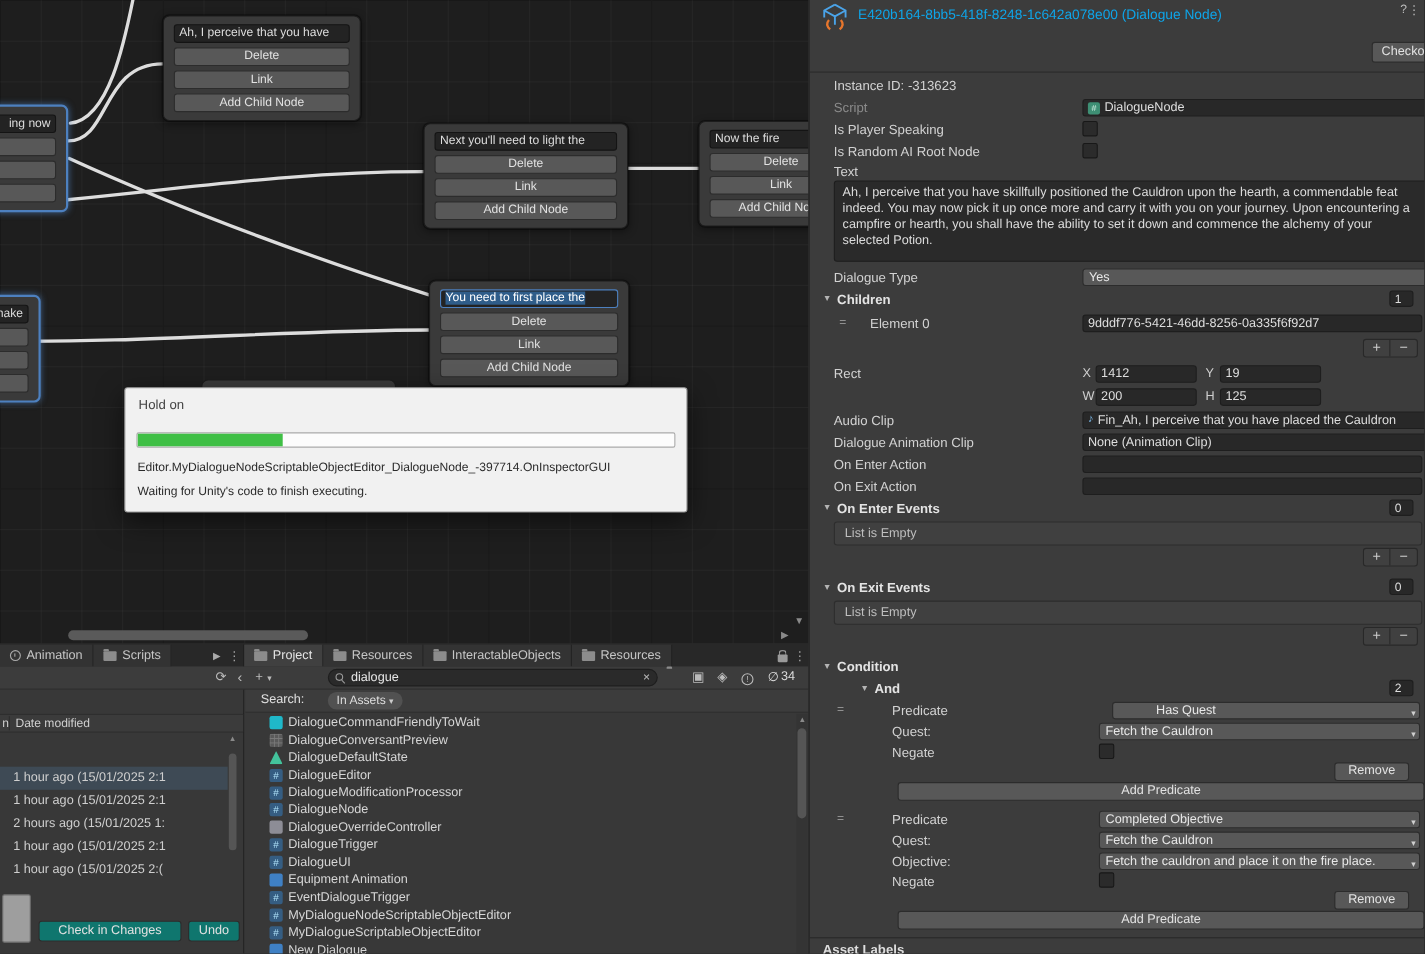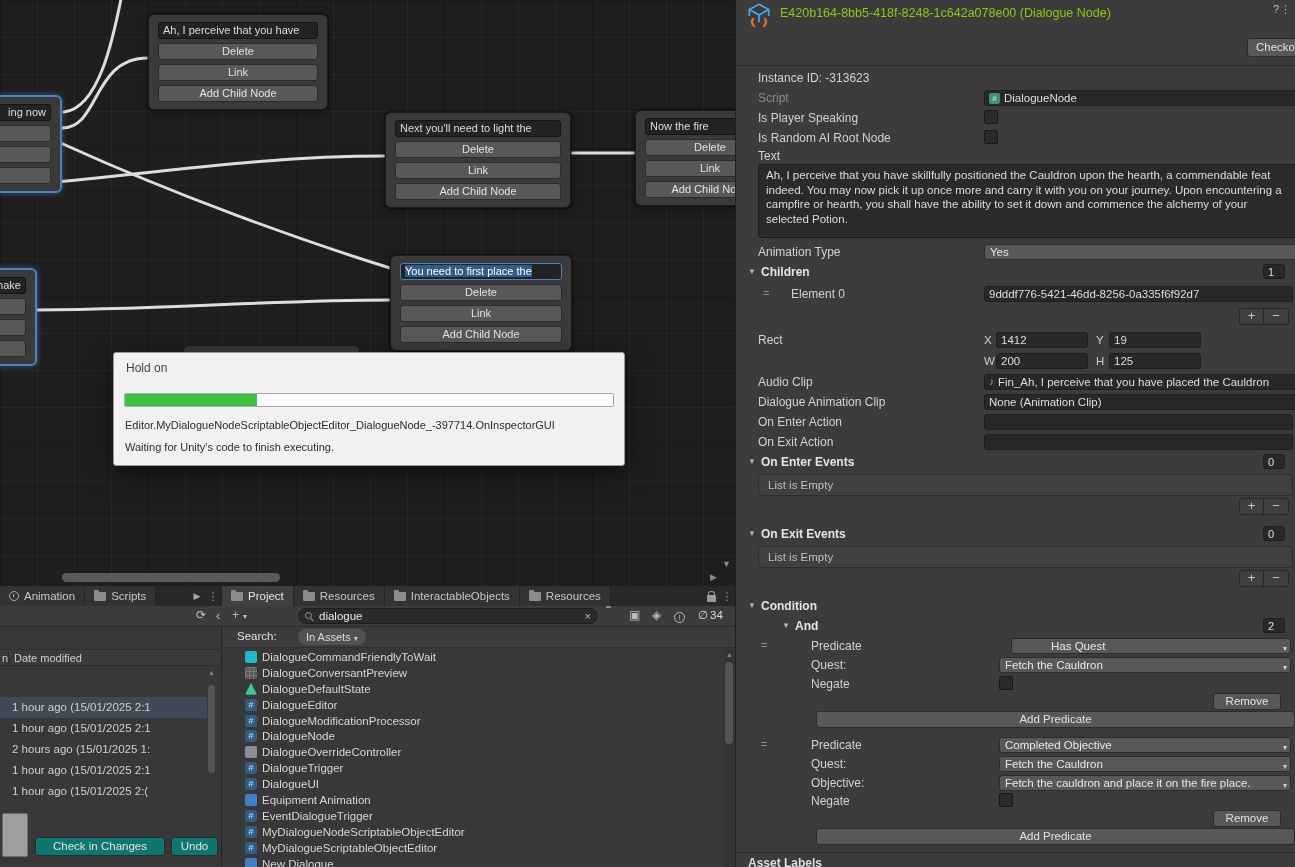--- a/index.html
+++ b/index.html
@@ -107,21 +107,21 @@
   .ficon[data-icon="asset"]{background:#3f80c4;}
   .rscroll{position:absolute;right:1px;top:63px;width:10px;bottom:0;background:#343434;}
   .rscroll .sarrow{position:absolute;left:2px;top:2px;color:#8a8a8a;font-size:7px;}
   .rscroll .thumb{position:absolute;left:1px;top:13px;width:8px;height:82px;background:#555;border-radius:4px;}
 
   
   .inspector{position:absolute;left:735px;top:0;width:560px;height:867px;background:#3c3c3c;
     border-left:1px solid #1f1f1f;overflow:hidden;font-size:12px;}
   .ihead{position:absolute;left:0;top:0;right:0;height:66px;background:#3c3c3c;border-bottom:1px solid #2a2a2a;}
   .iicon{position:absolute;left:9px;top:2px;}
-  .ititle{position:absolute;left:44px;right:26px;top:6px;font-size:12.5px;color:#84cc16;white-space:nowrap;overflow:hidden;}
+  .ititle{position:absolute;left:44px;right:26px;top:6px;font-size:12.5px;color:#0ea5e9;white-space:nowrap;overflow:hidden;}
   .ihelp{position:absolute;right:16px;top:3px;color:#bdbdbd;font-size:11px;}
   .ikebab{position:absolute;right:4px;top:3px;color:#bdbdbd;font-size:11px;}
   .checkout{position:absolute;left:511px;top:38px;width:80px;height:19px;background:#585858;border:1px solid #2c2c2c;
     border-radius:3px;color:#e2e2e2;font-size:11.5px;line-height:17px;padding-left:8px;white-space:nowrap;overflow:hidden;}
   .ibody{position:absolute;left:0;top:66px;right:0;}
   .irow{position:relative;height:20px;}
   .lbl{position:absolute;left:22px;top:3px;color:#d2d2d2;white-space:nowrap;font-size:12px;}
   .lbl.dim{color:#8b8b8b;}
   .plbl{position:absolute;left:75px;top:3px;color:#d2d2d2;white-space:nowrap;font-size:12px;}
   .tfield{position:absolute;top:2px;height:16px;background:#282828;border:1px solid #1e1e1e;border-radius:3px;
@@ -421,21 +421,21 @@
         <span class="lbl">Is Random AI Root Node</span>
         <span class="chk"></span>
       </div>
 
       <div class="irow" style="height:16px;">
           <span class="lbl" style="top:1px;">Text</span>
         </div>
       <div class="txtarea">Ah, I perceive that you have skillfully positioned the Cauldron upon the hearth, a commendable feat indeed. You may now pick it up once more and carry it with you on your journey. Upon encountering a campfire or hearth, you shall have the ability to set it down and commence the alchemy of your selected Potion.</div>
 
       <div class="irow">
-        <span class="lbl">Animation Type</span>
+        <span class="lbl">Dialogue Type</span>
         <div class="popup" style="left:248px;right:-6px;">
           <span>Yes</span>
         </div>
       </div>
 
       <div class="irow">
         <span class="fold">▼</span>
         <span class="fbold">Children</span>
         <div class="cnt">1</div>
       </div>

